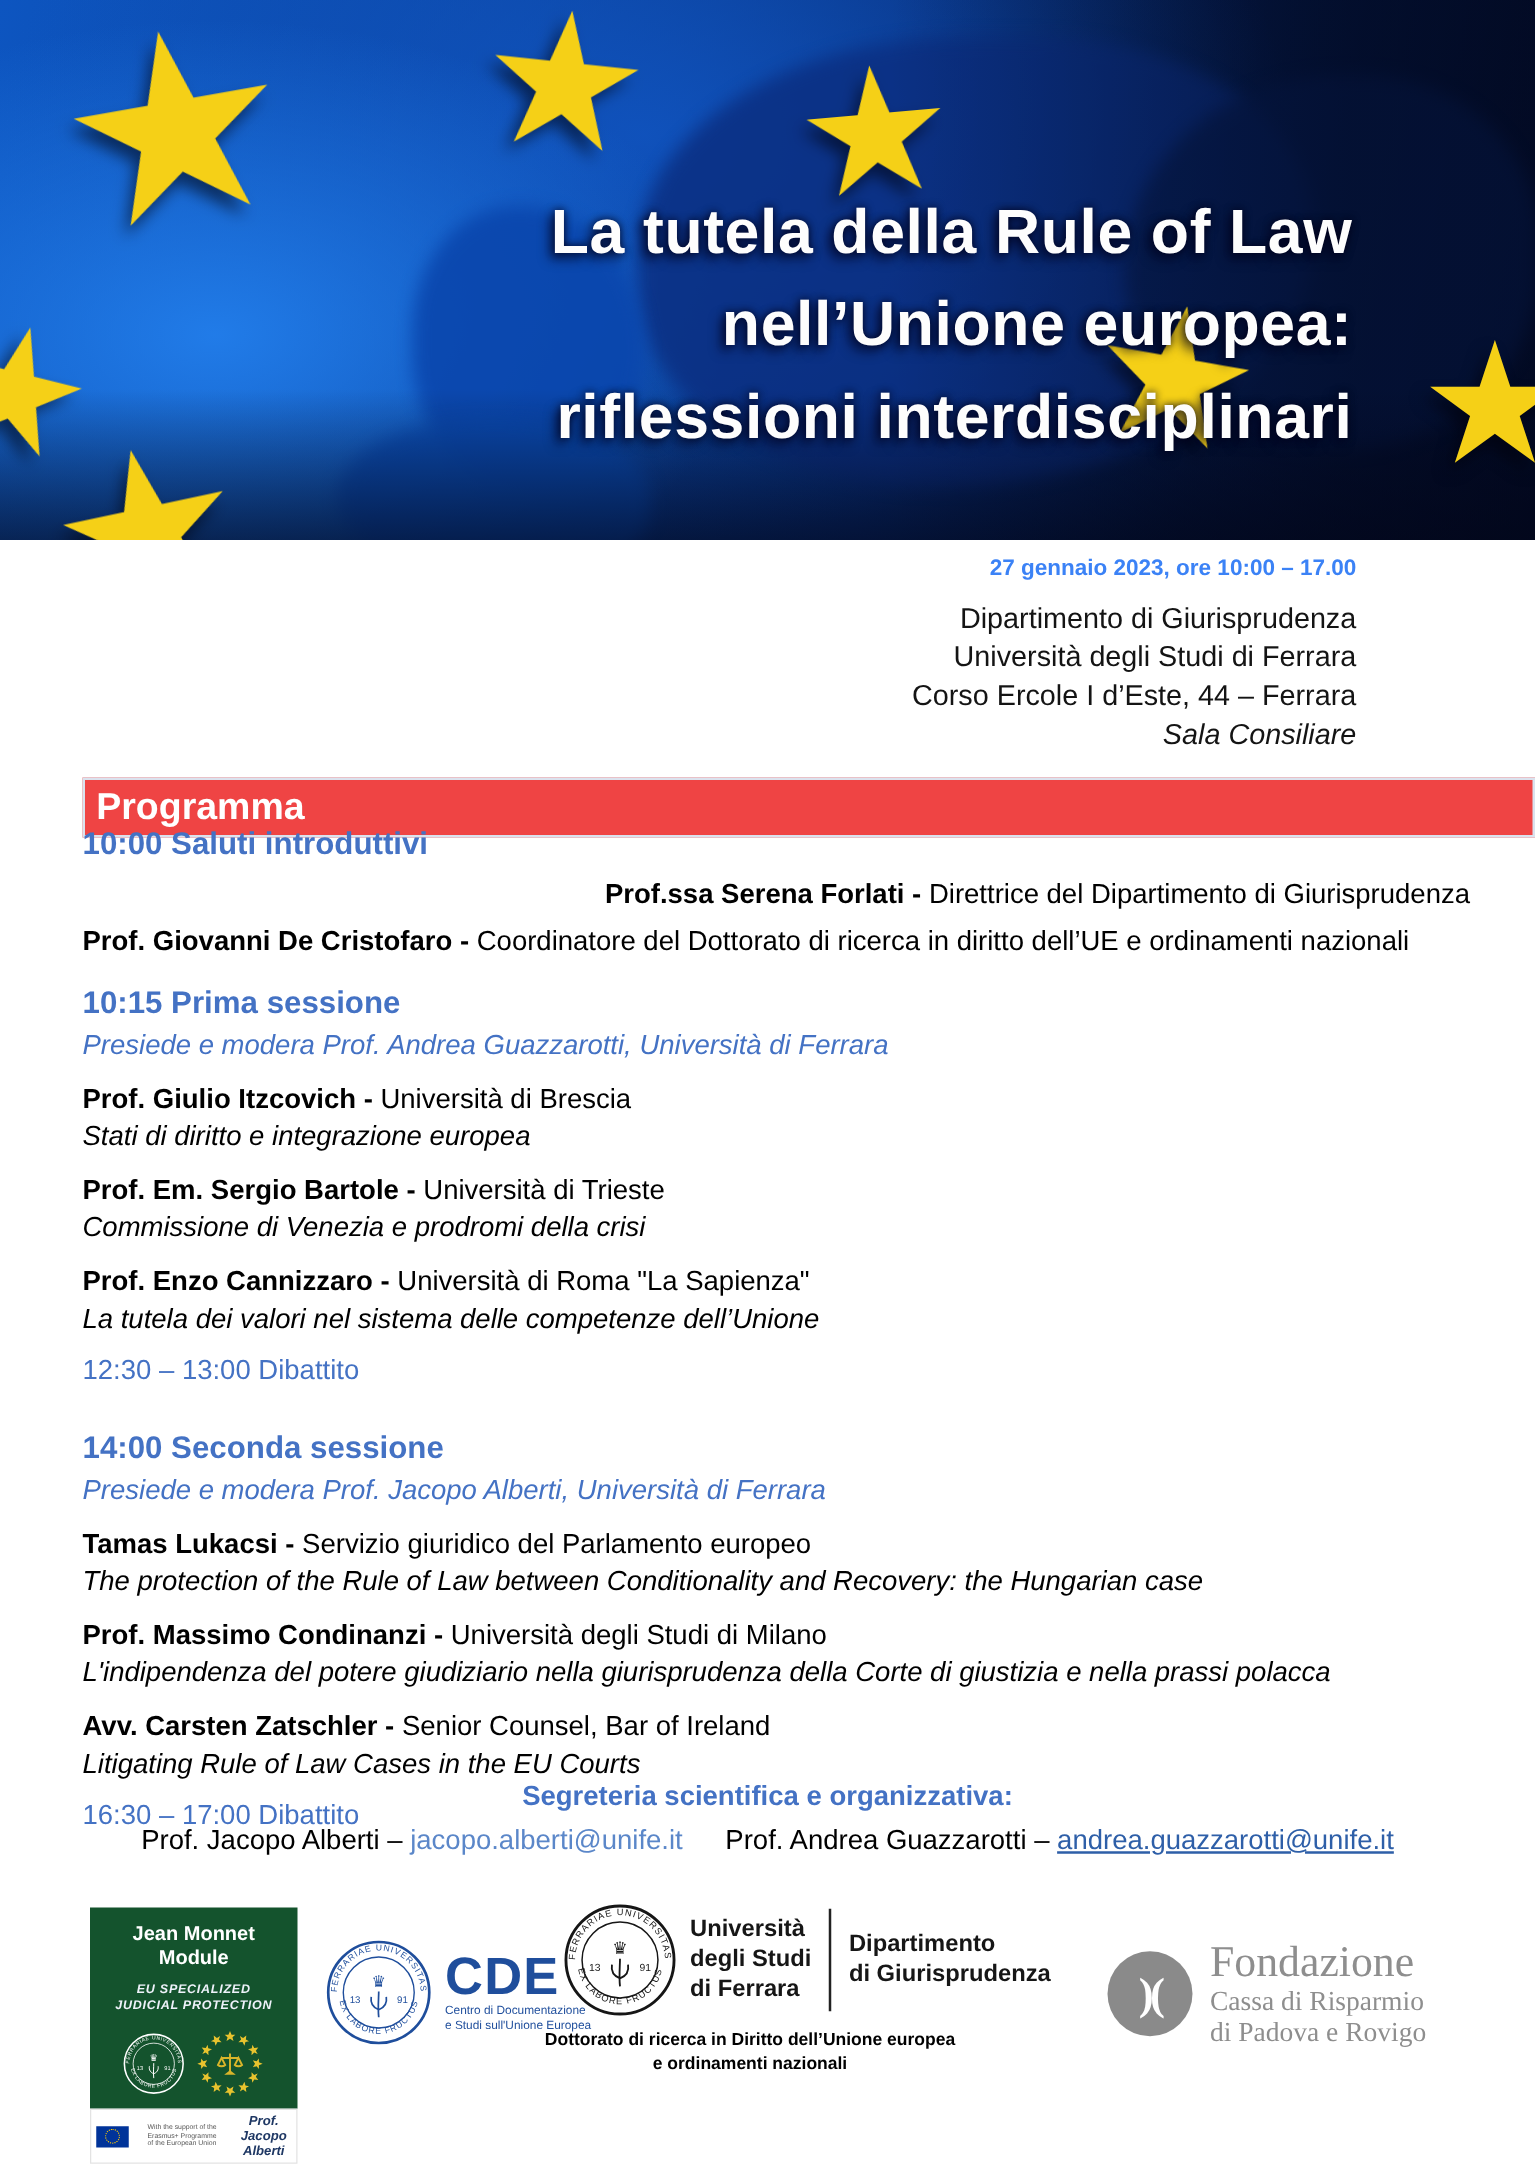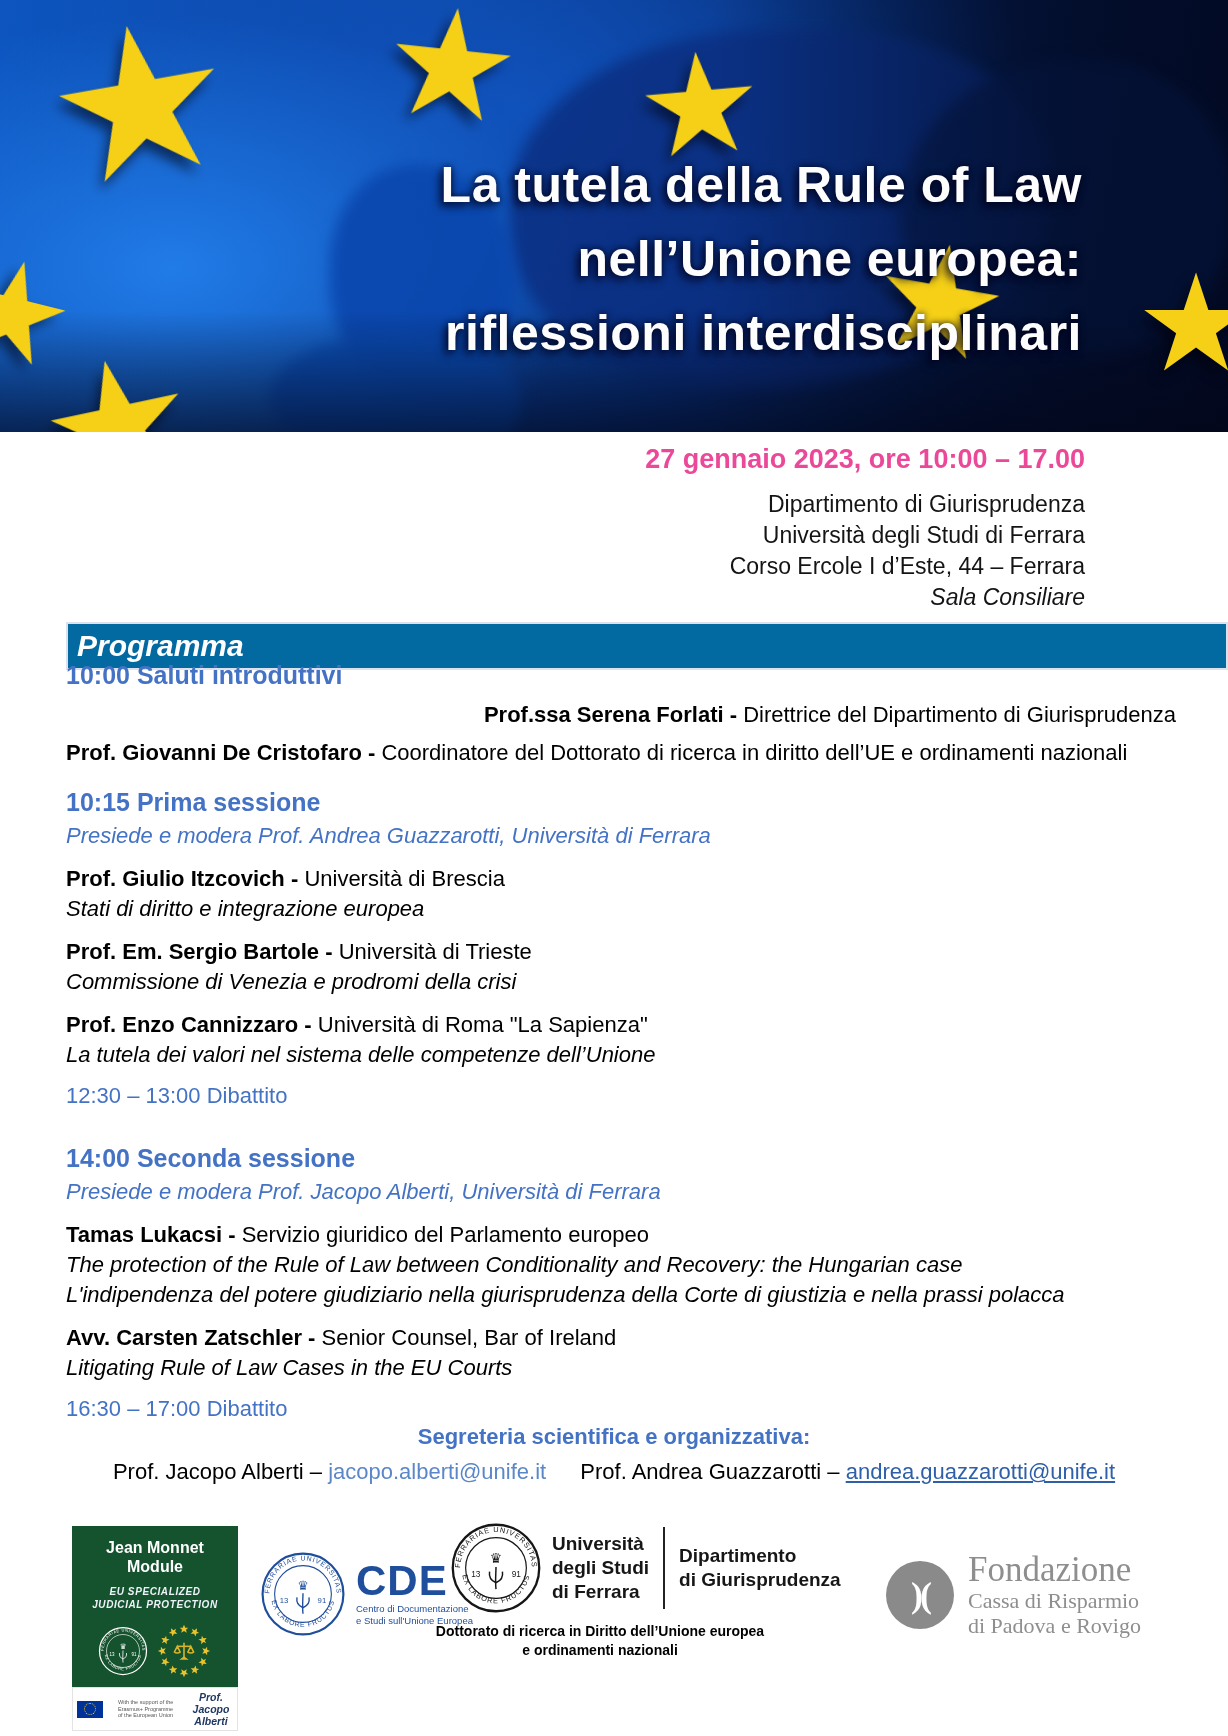--- a/index.html
+++ b/index.html
@@ -27,29 +27,29 @@
     color:#fdfdfd; font-weight:bold; font-size:50px; line-height:74px; letter-spacing:.5px;
     text-shadow: 0 0 7px rgba(0,0,25,.95), -4px 5px 9px rgba(0,0,30,.65);
   }
   .star {
     position:absolute; z-index:3; color:#f5d017; line-height:1;
     filter: drop-shadow(-6px 8px 6px rgba(0,0,10,.55));
   }
 
   
   .event-block { position:absolute; top:444px; right:143px; text-align:right; }
-  .event-date { color:#ec4899; font-size:27px; font-weight:bold; margin:0 0 14px 0; }
+  .event-date { color:#3b82f6; font-size:18px; font-weight:bold; margin:0 0 14px 0; }
   .venue-line { font-size:23px; color:#141414; line-height:31px; margin:0; }
   .room { font-style:italic; }
 
   
   .program-bar {
     position:absolute; left:66px; right:0; top:622px; height:48px; box-sizing:border-box;
-    background:#0369a1; border:2px solid #dbe2ee; display:flex; align-items:center;
-    color:#fff; font-size:30px; font-weight:bold; padding-left:9px;font-style:italic;
+    background:#ef4444; border:2px solid #dbe2ee; display:flex; align-items:center;
+    color:#fff; font-size:30px; font-weight:bold; padding-left:9px;
   }
   .program { position:absolute; left:66px; top:655px; width:1110px; font-size:22px; color:#000; }
   .program p, .program h3 { margin:0; line-height:29px; font-size:22px; font-weight:normal; }
   .sec-title { color:#4472C4; font-weight:bold !important; font-size:25px !important; line-height:32px !important; }
   .t-first { margin-top:4px !important; }
   .speaker { margin-top:9px !important; }
   .session-title { margin-top:19px !important; }
   .chair { color:#4472C4; font-style:italic; margin-top:3px !important; }
   .talk-name { margin-top:14px !important; }
   .talk-title { font-style:italic; margin-top:1px !important; }
@@ -175,20 +175,24 @@
 
     <h3 class="sec-title session-title gap-session">14:00 Seconda sessione</h3>
     <p class="chair">Presiede e modera Prof. Jacopo Alberti, Università di Ferrara</p>
 
     <p class="talk-name">
       <b class="sp-name">Tamas Lukacsi -</b>
       <span>Servizio giuridico del Parlamento europeo</span>
     </p>
     <p class="talk-title">The protection of the Rule of Law between Conditionality and Recovery: the Hungarian case</p>
 
+    <p class="talk-name">
+      <b class="sp-name">Prof. Massimo Condinanzi -</b>
+      <span>Università degli Studi di Milano</span>
+    </p>
     <p class="talk-title">L'indipendenza del potere giudiziario nella giurisprudenza della Corte di giustizia e nella prassi polacca</p>
 
     <p class="talk-name">
       <b class="sp-name">Avv. Carsten Zatschler -</b>
       <span>Senior Counsel, Bar of Ireland</span>
     </p>
     <p class="talk-title">Litigating Rule of Law Cases in the EU Courts</p>
 
     <p class="debate">16:30 – 17:00 Dibattito</p>
   </div>

